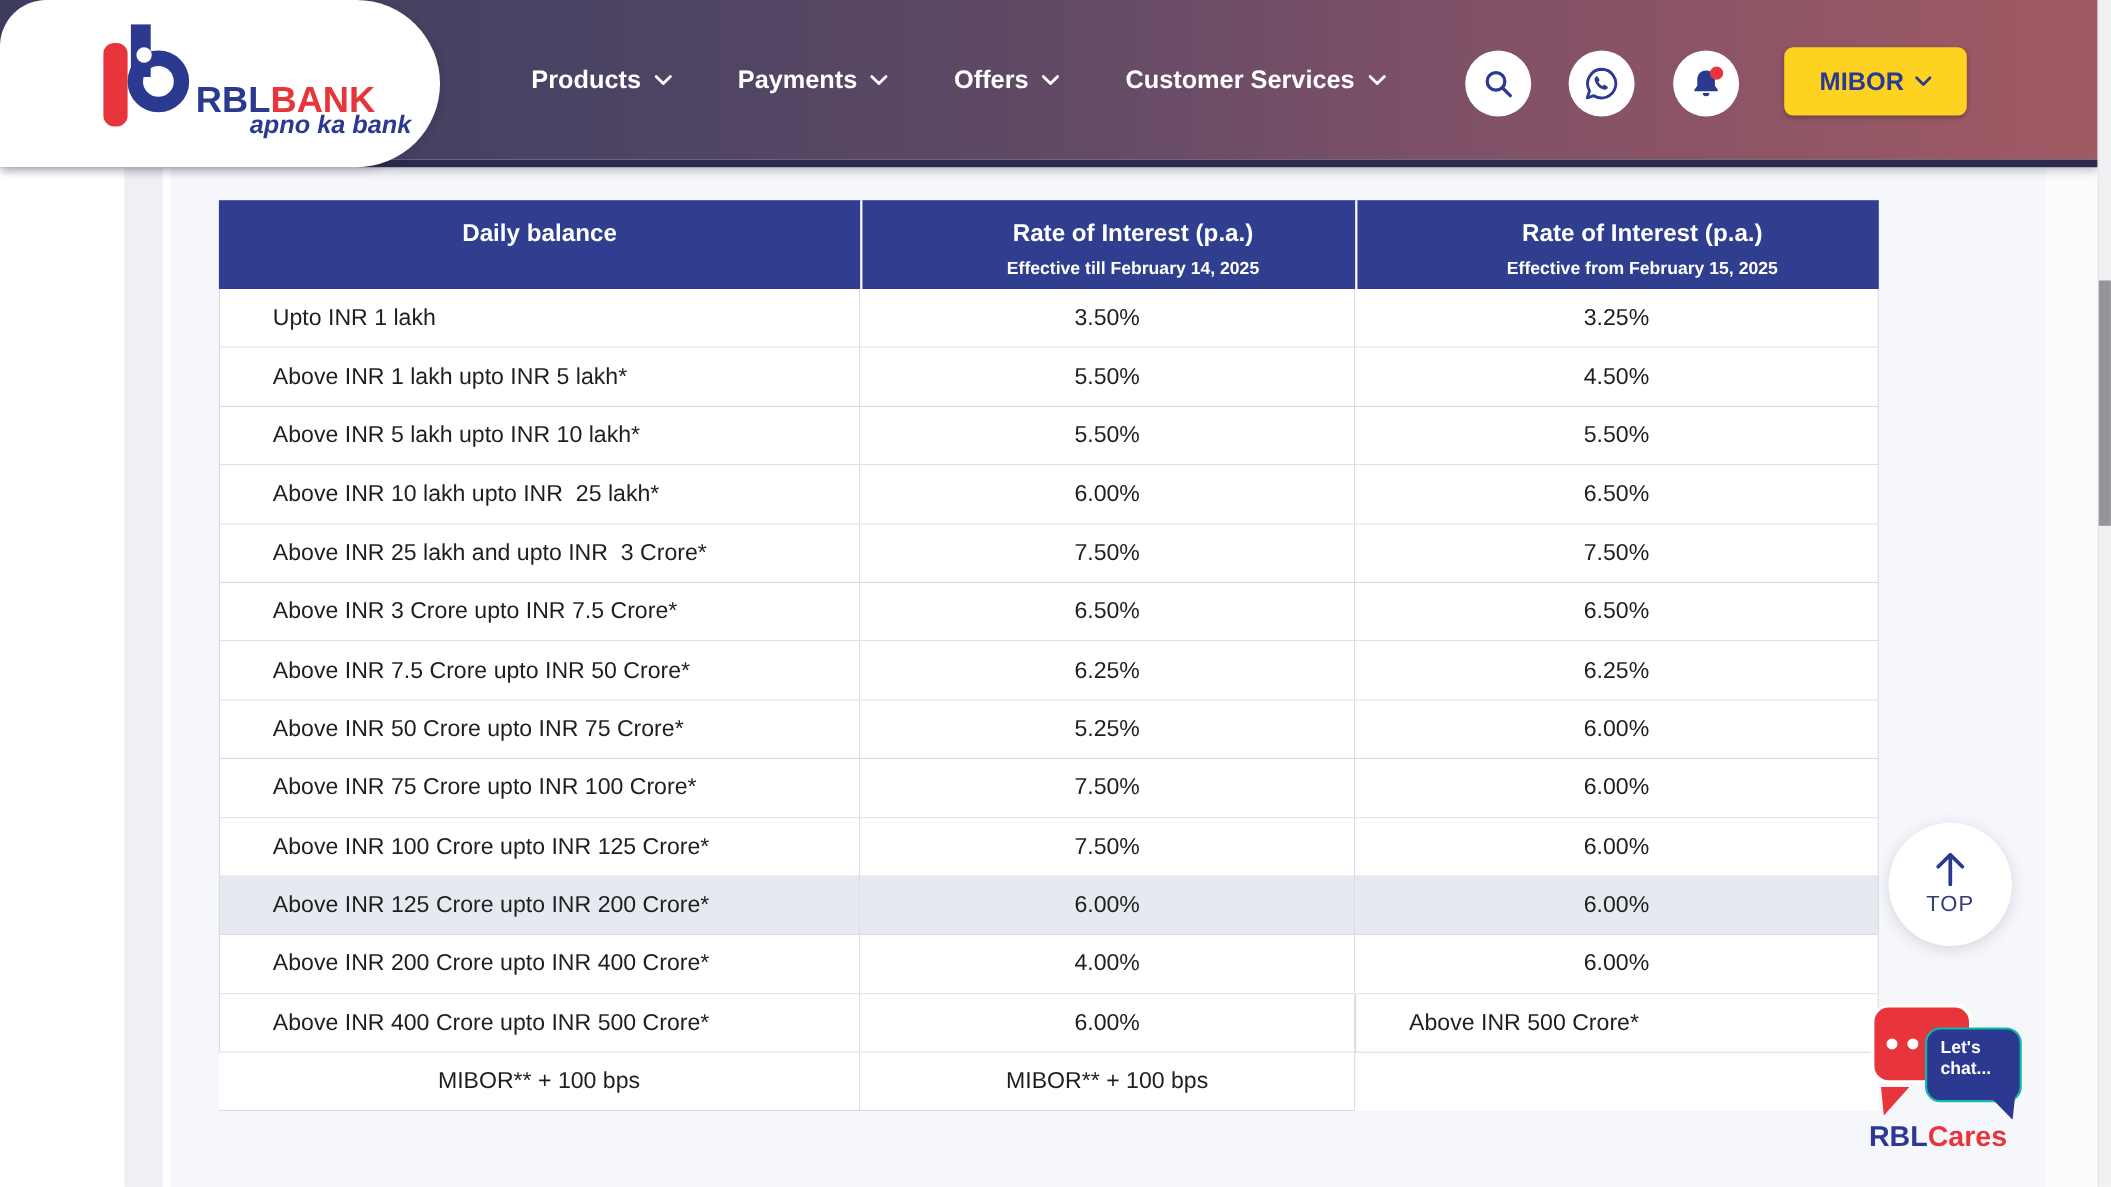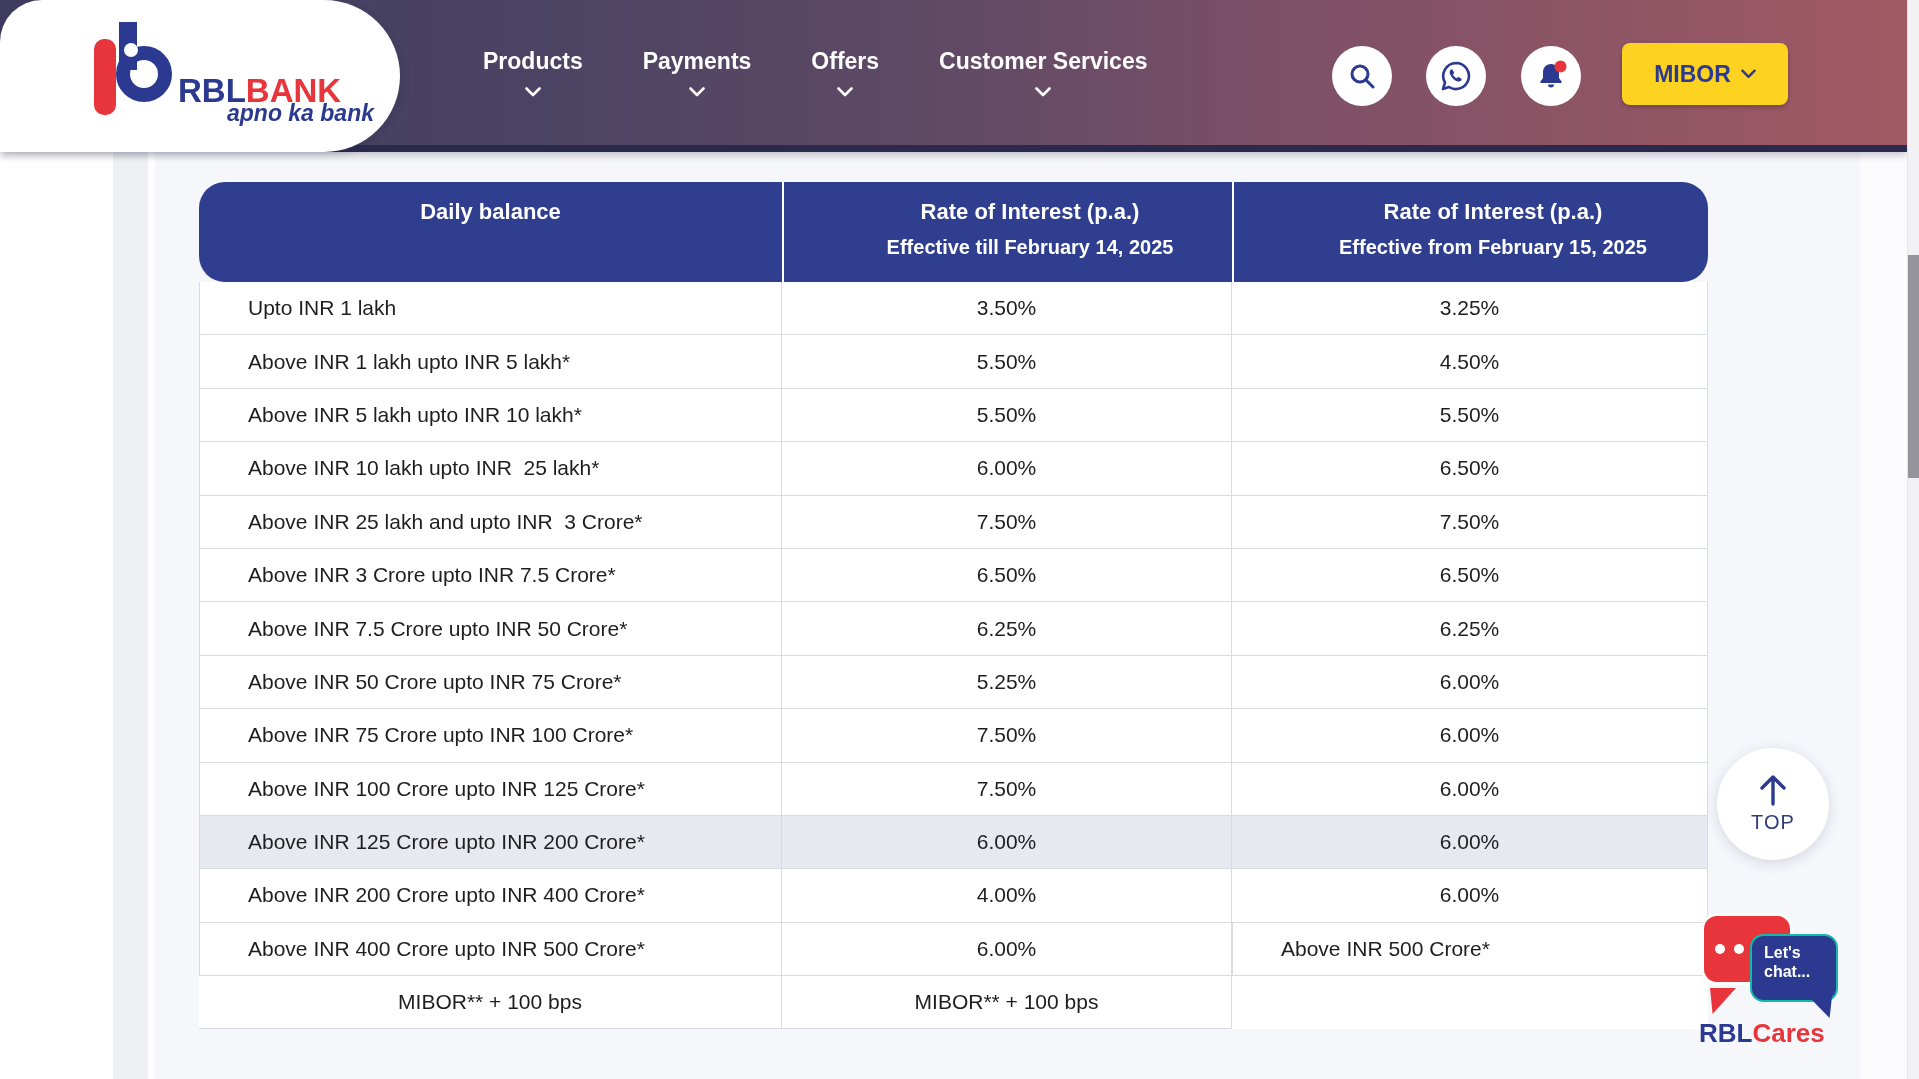--- a/index.html
+++ b/index.html
@@ -11,21 +11,21 @@
   .content-panel { position:absolute; left:155px; top:152px; width:1705px; height:927px; background:#f6f7fb; }
   .right-strip { position:absolute; left:1860px; top:152px; width:47px; height:927px; background:#fcfcfe; }
 
   
   .topbar { position:absolute; left:0; top:0; width:1907px; height:152px;
     background:linear-gradient(90deg,#3e3d60 0%,#4b4363 28%,#5e4965 48%,#7d5067 68%,#93566 78%,#a05a63 100%);
     background:linear-gradient(90deg,#3e3d60 0%,#4b4363 28%,#5e4965 48%,#7d5067 68%,#a05a63 100%);
     border-bottom:7px solid #2b2a4c; box-shadow:0 3px 8px rgba(40,40,70,.28); }
 
   .nav { position:absolute; left:483px; top:0; height:145px; display:flex; align-items:center; gap:60px; }
-  .nav-item { display:flex; align-items:center; gap:12px; color:#fff; font-size:23px; font-weight:700; cursor:pointer; white-space:nowrap;flex-direction:column; }
+  .nav-item { display:flex; align-items:center; gap:12px; color:#fff; font-size:23px; font-weight:700; cursor:pointer; white-space:nowrap; }
   .nav-item svg { display:block; }
 
   .icon-btn { position:absolute; top:46px; width:60px; height:60px; border-radius:50%; background:#fff;
     display:flex; align-items:center; justify-content:center; cursor:pointer; }
   .icon-btn.search { left:1332px; }
   .icon-btn.whatsapp { left:1426px; }
   .icon-btn.bell { left:1521px; }
 
   .login-btn { position:absolute; left:1622px; top:43px; width:166px; height:62px; background:#fdd221; border-radius:8px;
     display:flex; align-items:center; justify-content:center; gap:10px; color:#2b3990; font-size:23px; font-weight:700;
@@ -34,25 +34,25 @@
   
   .logo-pill { position:absolute; left:0; top:0; width:400px; height:152px; background:#fff;
     border-radius:42px 76px 76px 0; cursor:pointer; box-shadow:2px 2px 8px rgba(30,30,60,.18); }
   .brand { position:absolute; left:178px; top:72px; font-size:33px; font-weight:700; letter-spacing:0px; white-space:nowrap; }
   .brand .b1 { color:#2b3990; }
   .brand .b2 { color:#e8353b; }
   .tagline { position:absolute; left:227px; top:100px; font-size:23px; font-weight:700; font-style:italic; color:#2b3990; }
 
   
   .rates-table { position:absolute; left:199px; top:182px; width:1509px; }
-  .thead { display:grid; grid-template-columns:583px 450px 476px; background:#2f3e8e; height:100px;border-radius:26px; }
+  .thead { display:grid; grid-template-columns:583px 450px 476px; background:#2f3e8e; height:81px; }
   .th { color:#fff; text-align:center; padding-top:17px; }
   .th + .th { border-left:2px solid #fff;padding-left:44px; }
   .th .t1 { font-size:22px; font-weight:700; }
-  .th .t2 { font-size:20px; font-weight:700; margin-top:11px; }
+  .th .t2 { font-size:16px; font-weight:700; margin-top:11px; }
   .tbody { display:grid; grid-template-columns:583px 450px 476px; grid-auto-rows:53.4px; background:#fff; }
   .cell { display:flex; align-items:center; font-size:21px; color:#1e1e20; border-bottom:1px solid #d9dbe0; border-right:1px solid #d9dbe0; background:#fff; white-space:pre-wrap; }
   .cell.c1 { border-left:1px solid #d9dbe0; padding-left:48px; justify-content:flex-start; }
   .cell.c2, .cell.c3 { justify-content:center; text-align:center; }
   .cell.hl { background:#e7e9f1; }
 
   
   .top-btn { position:absolute; left:1717px; top:748px; width:112px; height:112px; border-radius:50%; background:#fff;
     box-shadow:0 3px 14px rgba(50,50,90,.16); display:flex; flex-direction:column; align-items:center; justify-content:center; cursor:pointer; }
   .top-btn .top-label { font-size:20px; color:#313d74; letter-spacing:1px; margin-top:5px; font-weight:500; }

